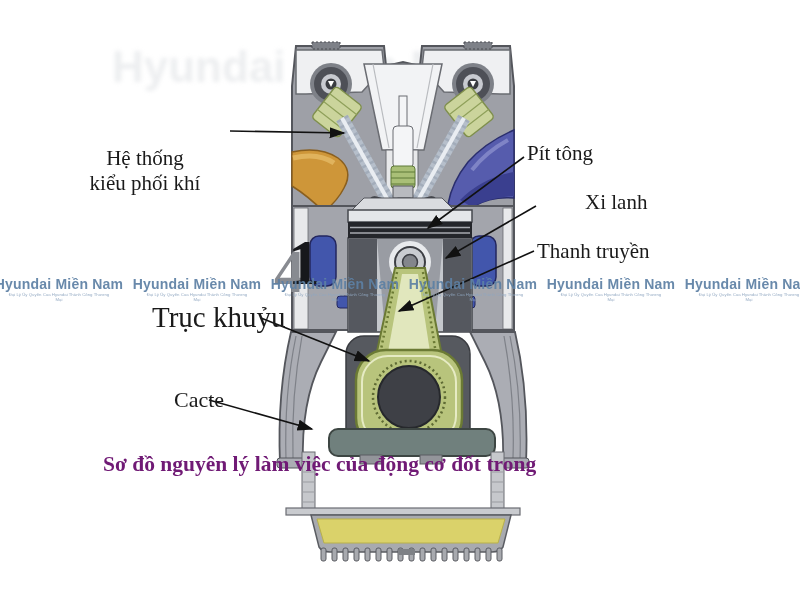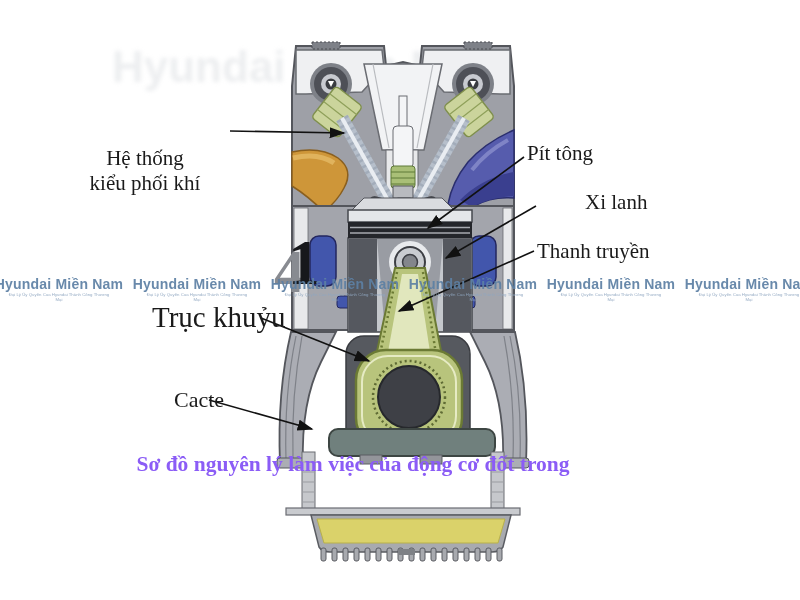--- a/index.html
+++ b/index.html
@@ -1,21 +1,21 @@
 <!DOCTYPE html>
 <html><head>
 <meta charset="utf-8">
 <style>
   html,body{margin:0;padding:0;}
   #stage{position:relative;width:800px;height:600px;background:#ffffff;overflow:hidden;
          font-family:"Liberation Serif",serif;}
   .lbl{position:absolute;color:#1a1a1a;font-size:21px;line-height:25px;white-space:nowrap;}
   .lbl.center{text-align:center;white-space:normal;}
-  .caption{position:absolute;left:103px;top:451px;width:500px;text-align:center;
-           font-weight:bold;font-size:21.5px;line-height:27px;color:#8b5cf6;}
+  .caption{position:absolute;left:103px;top:451px;width:500px;
+           font-weight:bold;font-size:21.5px;line-height:27px;color:#701a75;}
   .wm{position:absolute;top:276px;width:140px;text-align:center;
       font-family:"Liberation Sans",sans-serif;opacity:.92;}
   .wm .wm-main{font-size:14px;font-weight:bold;color:#5d80a4;line-height:16px;letter-spacing:.2px;}
   .wm .wm-tag{font-size:6px;color:#8fa6c0;line-height:7px;transform:scale(.72);transform-origin:center top;}
   .wm-faint{position:absolute;left:112px;top:42px;font-family:"Liberation Sans",sans-serif;
             font-size:44px;font-weight:bold;color:#cfd3d8;opacity:.38;filter:blur(2px);white-space:nowrap;}
   .digit{position:absolute;font-family:"Liberation Serif",serif;font-weight:bold;line-height:1;}
   .digit-gray{left:274px;top:241px;font-size:61px;color:#888b91;}
   .digit-black{left:288px;top:231px;font-size:64px;color:#17181b;}
   svg{position:absolute;left:0;top:0;}

